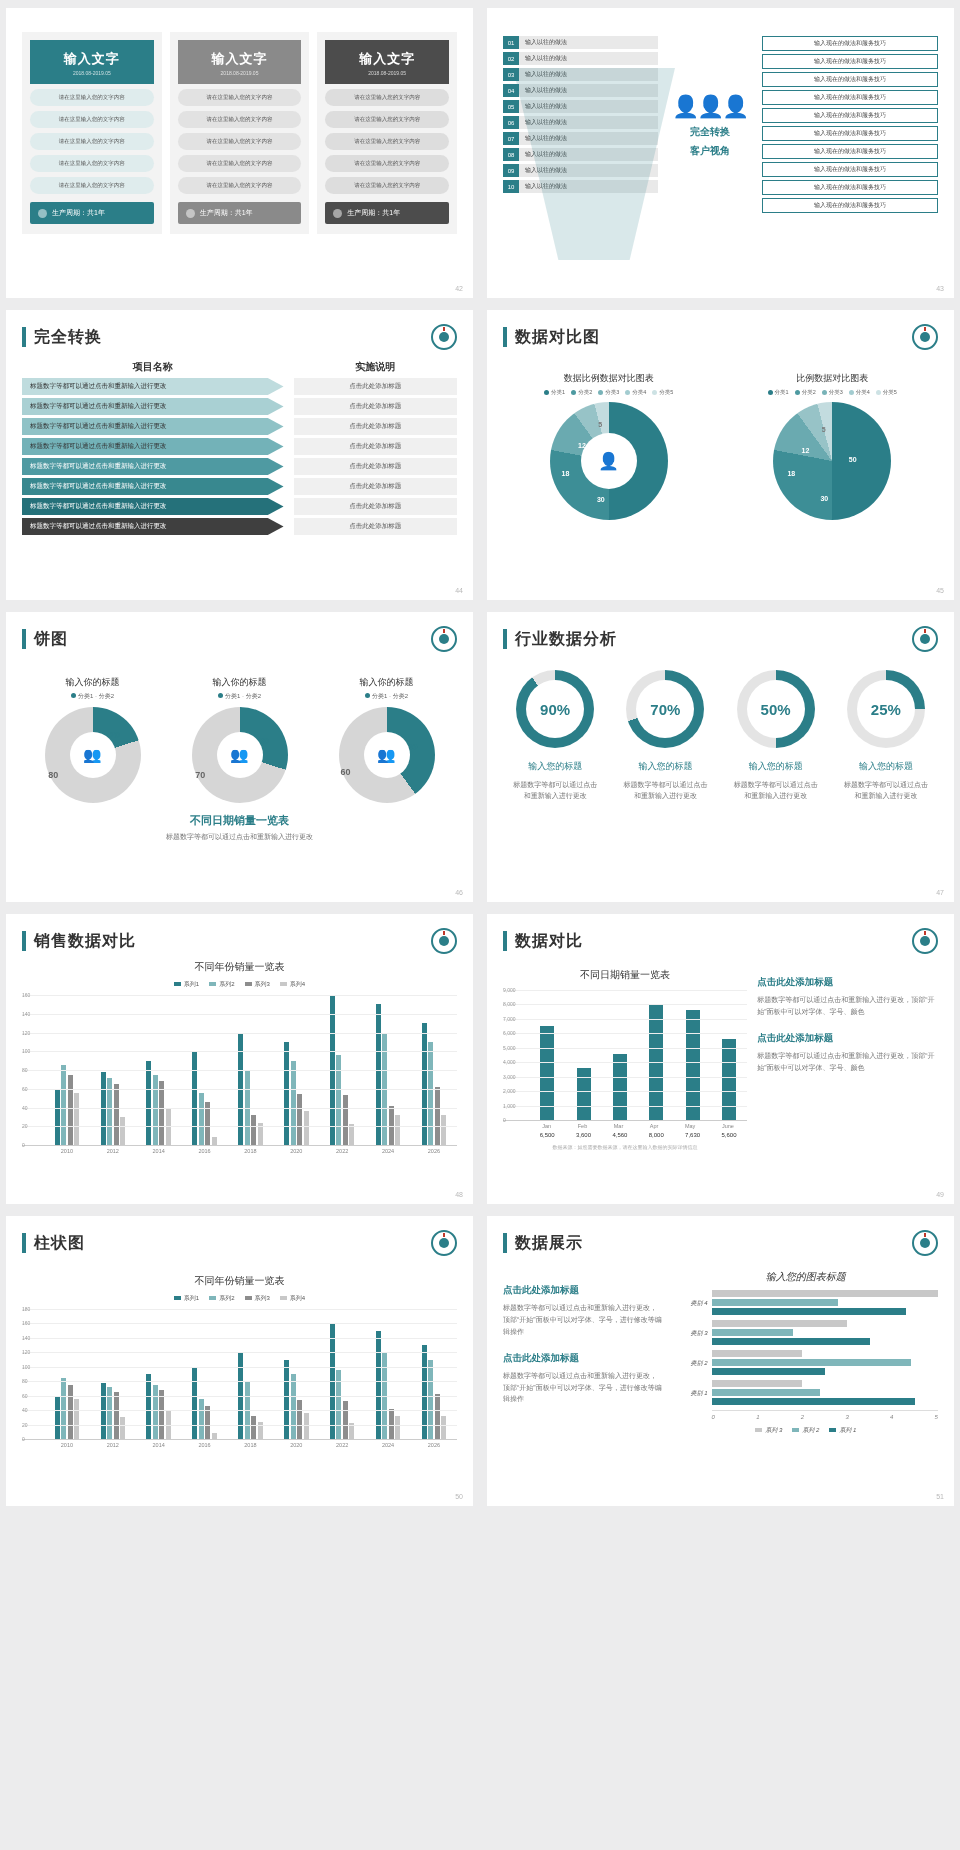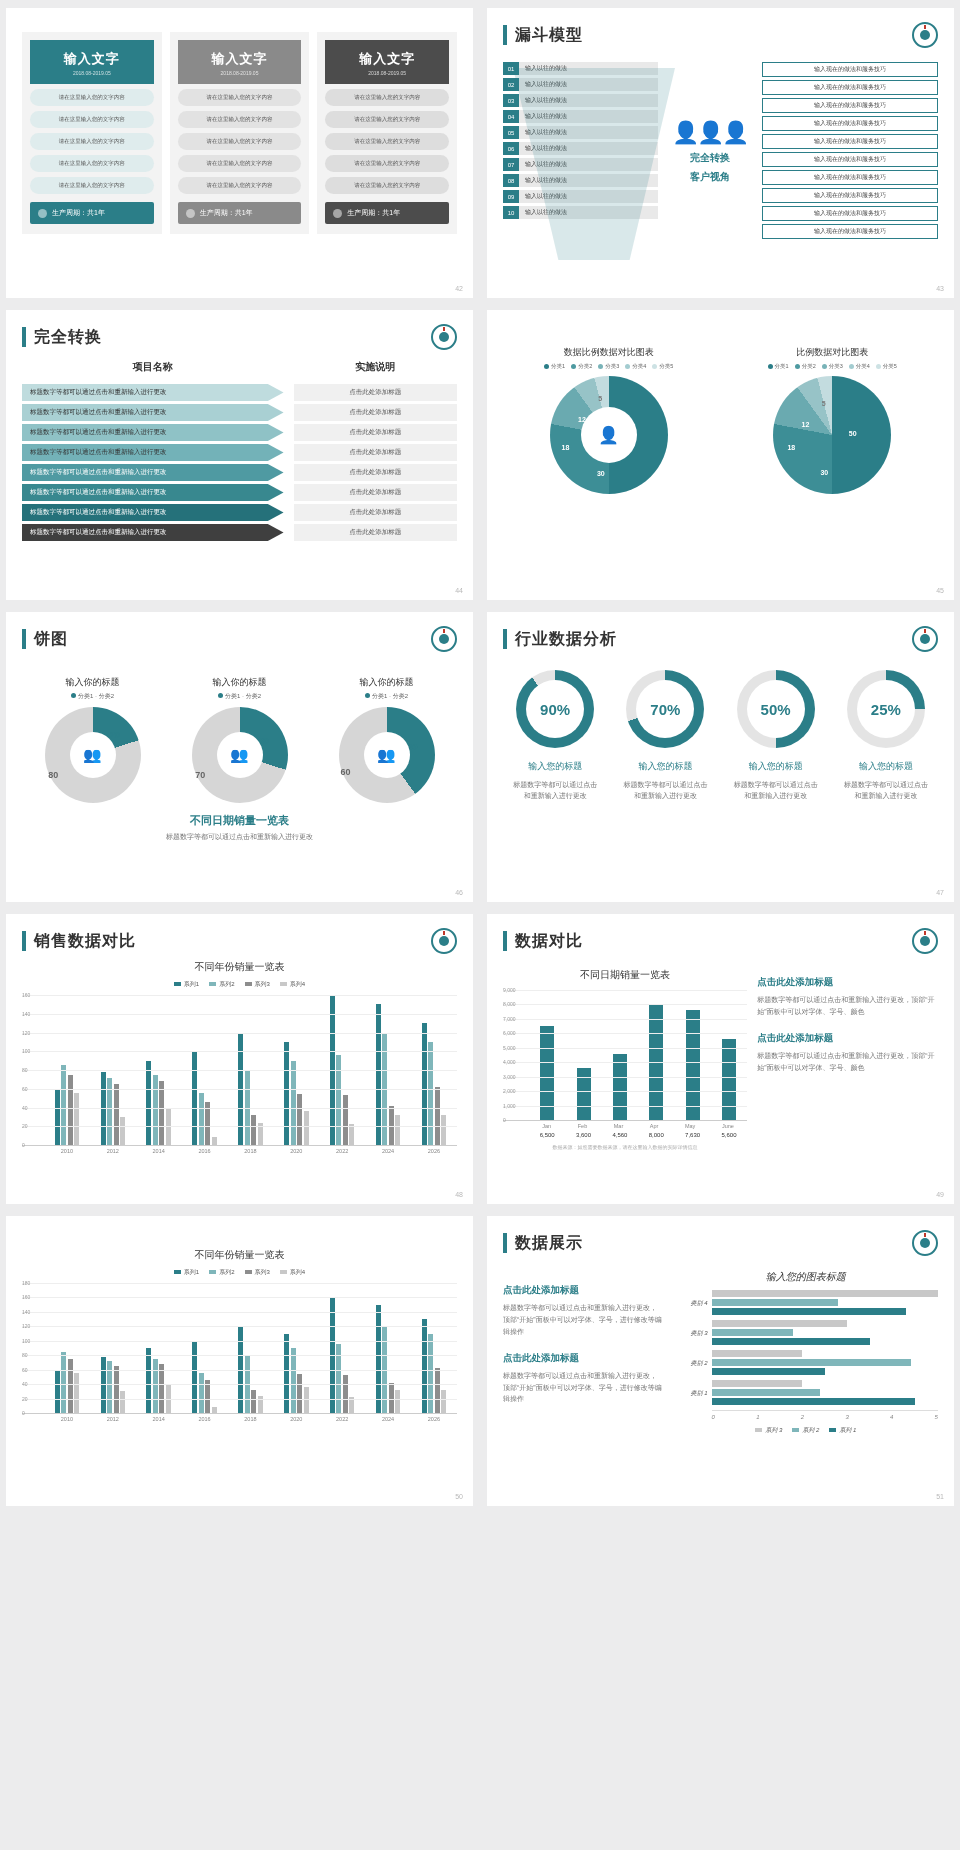--- a/index.html
+++ b/index.html
@@ -37,21 +37,21 @@
   .fmid{width:92px;display:flex;flex-direction:column;align-items:center;justify-content:center;gap:4px;}
   .people{font-size:22px;color:#2b7e88;letter-spacing:-2px;}
   .fmid .t{font-size:10px;color:#2b7e88;font-weight:bold;line-height:1.5;text-align:center;}
   .fright{flex:1;}
   .rrow{height:13px;border:1px solid #2b7e88;margin-bottom:3px;font-size:6px;color:#444;display:flex;align-items:center;justify-content:center;}
   .funnel-shape{position:absolute;left:26px;top:60px;width:162px;height:192px;background:#2b7e88;opacity:.18;clip-path:polygon(0 0,100% 0,72% 100%,28% 100%);}
 
   
   .tbl{margin-top:10px;display:flex;gap:10px;}
   .tl{flex:1.6;}.tr{flex:1;}
-  .th{text-align:center;font-size:10px;color:#333;padding-bottom:10px;font-weight:bold;}
+  .th{text-align:center;font-size:10px;color:#333;padding-bottom:4px;font-weight:bold;}
   .arrow{position:relative;height:17px;margin-bottom:3px;color:#333;font-size:6.5px;display:flex;align-items:center;padding-left:8px;box-sizing:border-box;clip-path:polygon(0 0,94% 0,100% 50%,94% 100%,0 100%);}
   .rcell{height:17px;margin-bottom:3px;background:#f0f0f0;font-size:6.5px;color:#555;display:flex;align-items:center;justify-content:center;}
 
   
   .twopie{display:flex;gap:12px;margin-top:8px;}
   .pieblk{flex:1;text-align:center;}
   .pieblk .pt{font-size:9px;color:#333;margin-bottom:4px;}
   .legend{display:flex;gap:6px;justify-content:center;font-size:5.5px;color:#666;margin-bottom:6px;flex-wrap:wrap;}
   .legend i{display:inline-block;width:5px;height:5px;border-radius:50%;margin-right:2px;vertical-align:middle;}
   .pie{width:118px;height:118px;border-radius:50%;margin:0 auto;position:relative;}
@@ -161,27 +161,20 @@
         <div class="foot f3">
           <span class="dot"></span>
           <span>生产周期：共1年</span>
         </div>
       </div>
     </div>
     <div class="num">42</div>
   </div>
 
   <div class="slide">
-    <div class="title-row">
-      <div class="title-left">
-        <span class="bar"></span>
-        <span class="stitle">漏斗模型</span>
-      </div>
-      <span class="logo"></span>
-    </div>
     <div class="funnel-shape"></div>
     <div class="funnel">
       <div class="fleft">
         <div class="frow">
               <span class="fidx">01</span>
               <span class="ftxt">输入以往的做法</span>
             </div>
         <div class="frow">
               <span class="fidx">02</span>
               <span class="ftxt">输入以往的做法</span>
@@ -269,20 +262,27 @@
         <div class="rcell">点击此处添加标题</div>
         <div class="rcell">点击此处添加标题</div>
         <div class="rcell">点击此处添加标题</div>
         <div class="rcell">点击此处添加标题</div>
       </div>
     </div>
     <div class="num">44</div>
   </div>
 
   <div class="slide">
+    <div class="title-row">
+      <div class="title-left">
+        <span class="bar"></span>
+        <span class="stitle">数据对比图</span>
+      </div>
+      <span class="logo"></span>
+    </div>
     <div class="twopie" style="margin-top:22px">
       <div class="pieblk">
         <div class="pt">数据比例数据对比图表</div>
         <div class="legend">
           <span><i style="background:#2b7e88"></i><span>分类1</span></span>
           <span><i style="background:#4e9aa1"></i><span>分类2</span></span>
           <span><i style="background:#79b3b8"></i><span>分类3</span></span>
           <span><i style="background:#a3ccd0"></i><span>分类4</span></span>
           <span><i style="background:#cde2e4"></i><span>分类5</span></span>
         </div>
@@ -581,20 +581,27 @@
         <div class="rh">点击此处添加标题</div>
         <div class="rp">标题数字等都可以通过点击和重新输入进行更改，顶部“开始”面板中可以对字体、字号、颜色</div>
         <div class="rh">点击此处添加标题</div>
         <div class="rp">标题数字等都可以通过点击和重新输入进行更改，顶部“开始”面板中可以对字体、字号、颜色</div>
       </div>
     </div>
     <div class="num">49</div>
   </div>
 
   <div class="slide">
+    <div class="title-row">
+      <div class="title-left">
+        <span class="bar"></span>
+        <span class="stitle">柱状图</span>
+      </div>
+      <span class="logo"></span>
+    </div>
     <div class="chart-title" style="margin-top:18px">不同年份销量一览表</div>
     <div class="clegend">
       <span><i style="background:#2b7e88"></i><span>系列1</span></span>
       <span><i style="background:#7fb6ba"></i><span>系列2</span></span>
       <span><i style="background:#8d8d8d"></i><span>系列3</span></span>
       <span><i style="background:#c8c8c8"></i><span>系列4</span></span>
     </div>
     <div class="plot" style="height:130px">
       <div class="ax" style="top:0"></div>
           <div class="ax" style="top:14.4px"></div>

